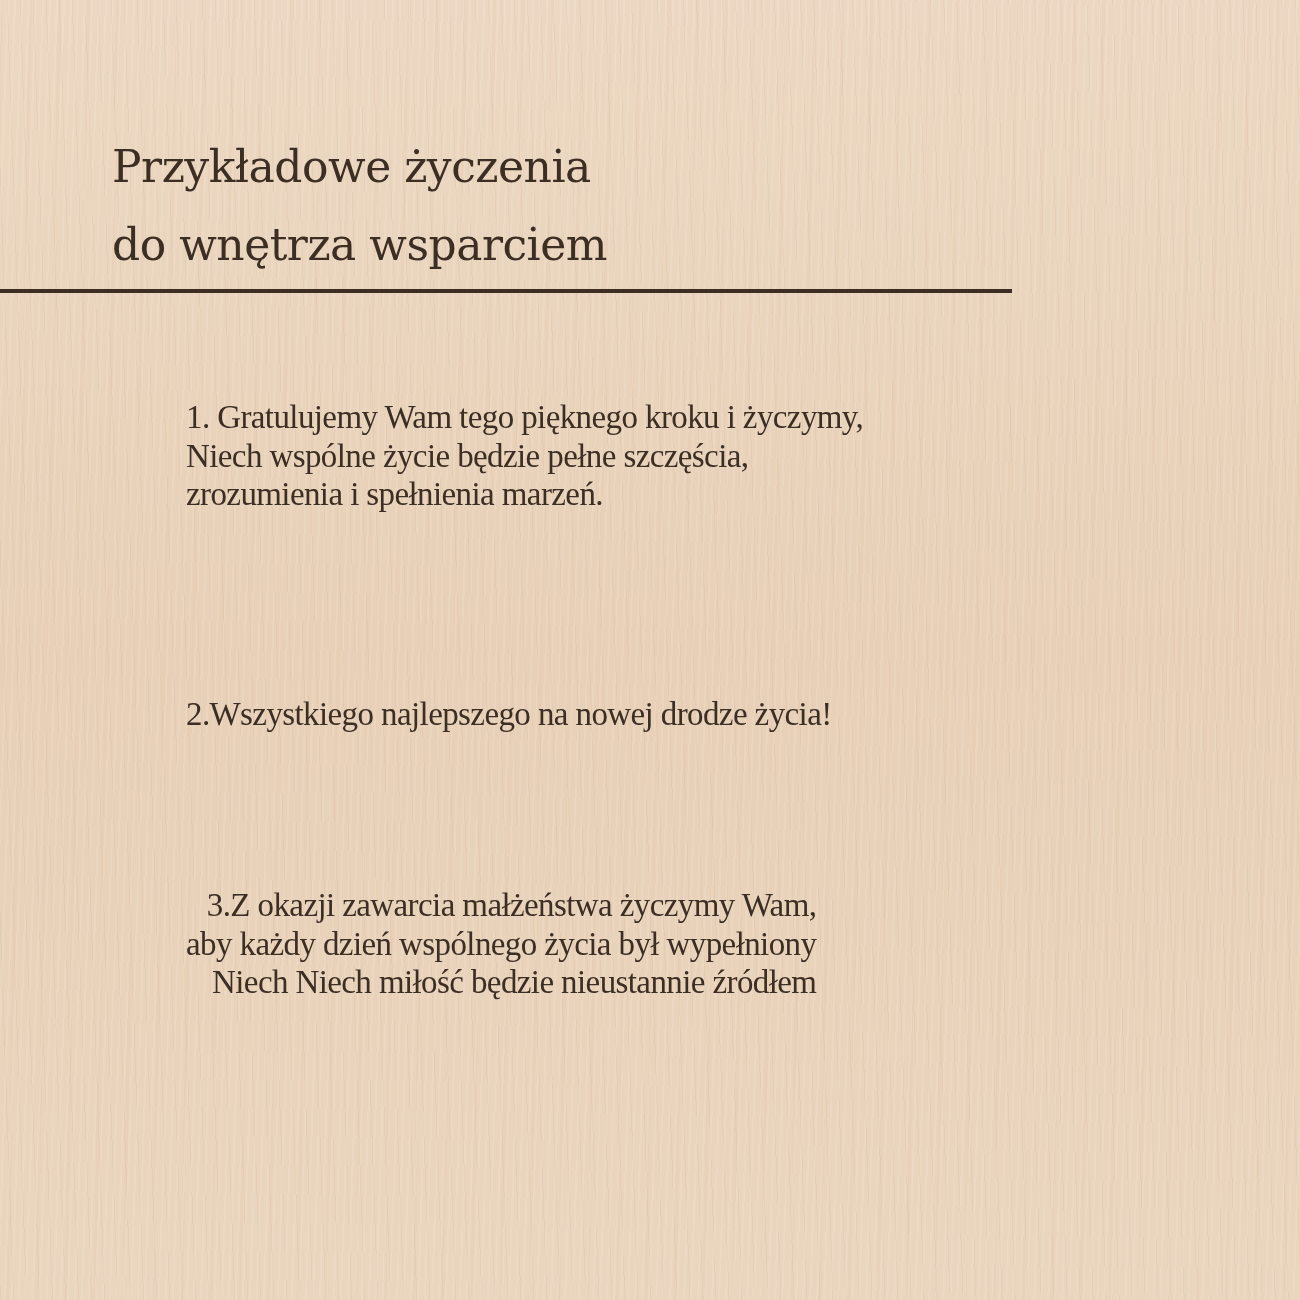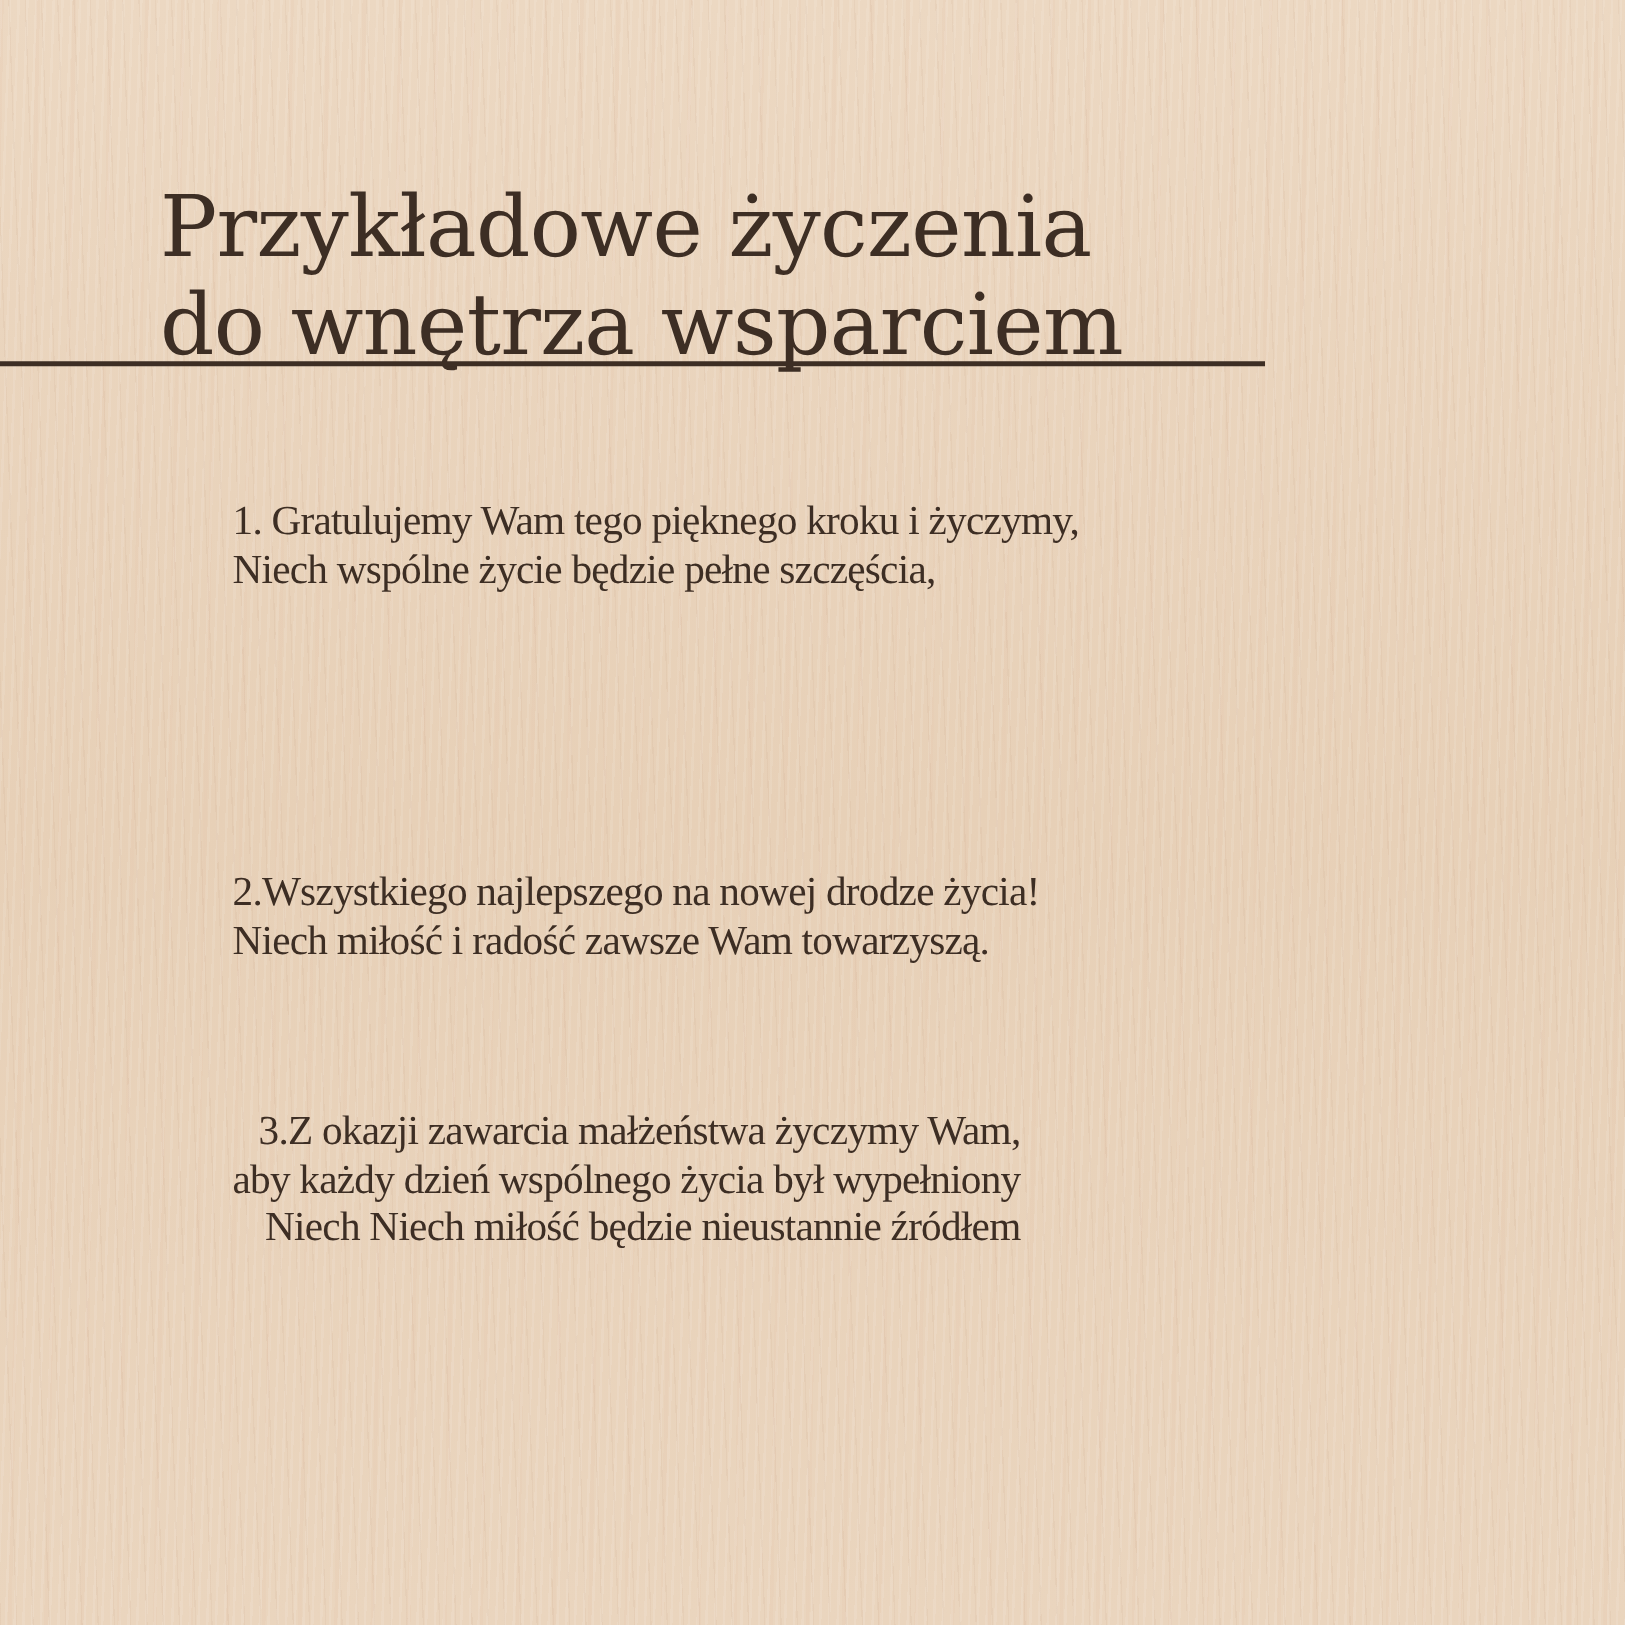--- a/index.html
+++ b/index.html
@@ -9,22 +9,22 @@
     background-image:
       repeating-linear-gradient(92deg, rgba(255,255,255,0.10) 0px, rgba(255,255,255,0.10) 2px, transparent 2px, transparent 7px),
       repeating-linear-gradient(88deg, rgba(190,150,120,0.10) 0px, rgba(190,150,120,0.10) 1px, transparent 1px, transparent 13px),
       repeating-linear-gradient(91deg, rgba(230,200,175,0.25) 0px, rgba(230,200,175,0.25) 3px, transparent 3px, transparent 29px),
       linear-gradient(180deg, #ecd8c2 0%, #e7d0b7 50%, #ead5be 100%);
     font-family: "DejaVu Serif", "Liberation Serif", serif;
     color: #3d2e24;
   }
   .title {
     position: absolute; left: 112px; top: 128px;
-    font-size: 68px; line-height: 78px; font-weight: normal;
-    letter-spacing: -0.5px; margin: 16px;
+    font-size: 44px; line-height: 78px; font-weight: normal;
+    letter-spacing: -0.5px; margin: 0;
   }
   .rule {
     position: absolute; left: 0; top: 289px; width: 1012px; height: 4px;
     background: #3d2e24;
   }
   .wish {
     position: absolute; left: 186px; font-size: 33px; line-height: 38.5px;
     letter-spacing: -0.6px; margin: 0;
   }
   .wish span { display: block; white-space: pre; font-family: Liberation Serif, serif; }
@@ -38,24 +38,24 @@
 <h1 class="title">
   <span style="display:block">Przykładowe życzenia</span>
   <span style="display:block">do wnętrza wsparciem</span>
 </h1>
 
 <div class="rule"></div>
 
 <div class="wish" id="wish1">
   <span>1. Gratulujemy Wam tego pięknego kroku i życzymy,</span>
   <span>Niech wspólne życie będzie pełne szczęścia,</span>
+  <span>zrozumienia i spełnienia marzeń.</span>
 </div>
 
 <div class="wish" id="wish2">
   <span>2.Wszystkiego najlepszego na nowej drodze życia!</span>
-  <span>Niech miłość i radość zawsze Wam towarzyszą.</span>
 </div>
 
 <div class="wish" id="wish3">
   <span>3.Z okazji zawarcia małżeństwa życzymy Wam,</span>
   <span>aby każdy dzień wspólnego życia był wypełniony</span>
   <span>Niech Niech miłość będzie nieustannie źródłem</span>
 </div>
 
 </body></html>

